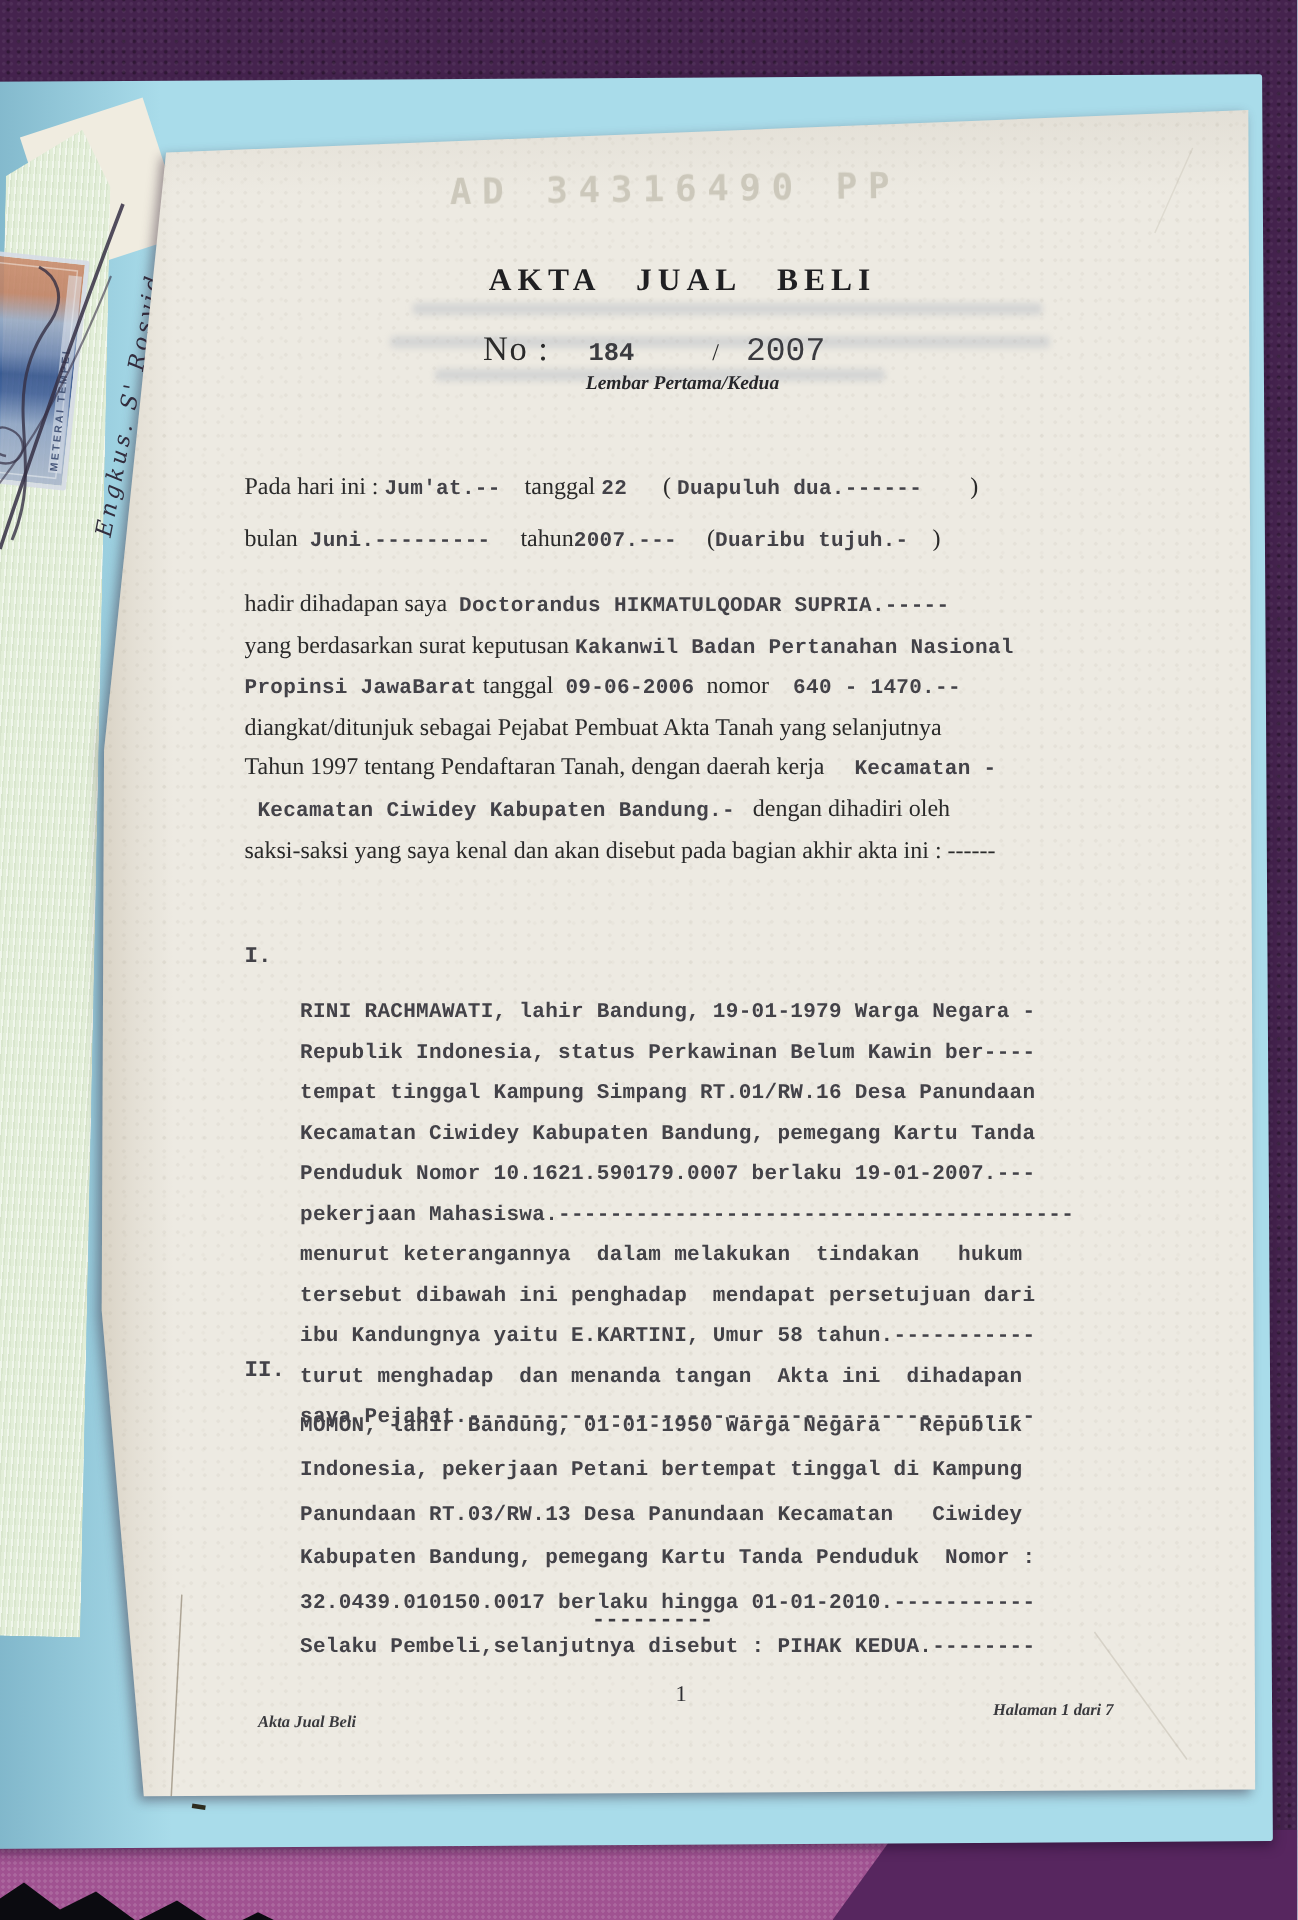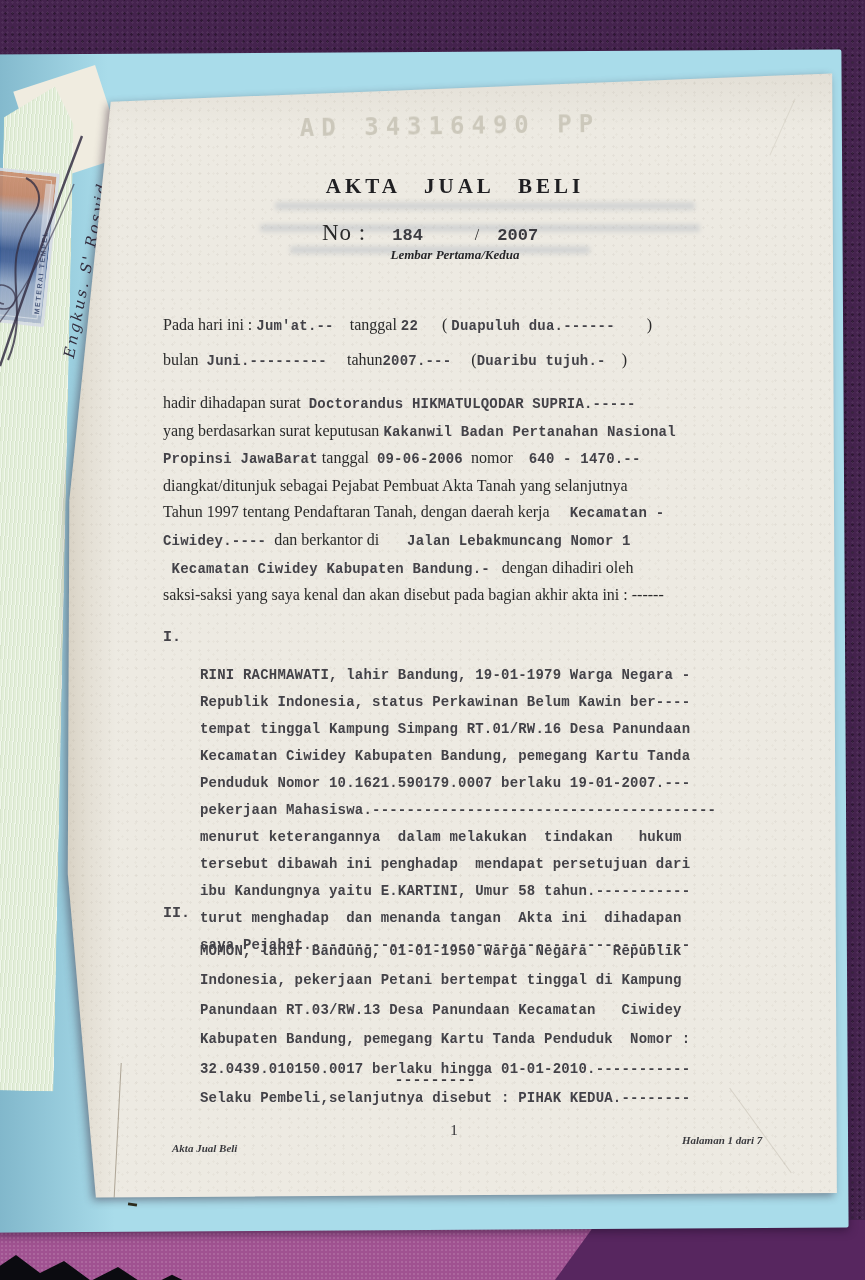--- a/index.html
+++ b/index.html
@@ -59,40 +59,40 @@
     font-family:"DejaVu Sans Mono",monospace;font-size:24px;font-weight:bold;letter-spacing:7px;
     color:#c7c3b5;opacity:.85;filter:blur(.5px);transform:rotate(-0.8deg);}
   .ghost{position:absolute;left:215px;width:430px;height:8px;background:rgba(150,162,178,.28);filter:blur(2.2px);border-radius:3px;}
   .g1{top:132px;width:420px;} .g2{top:154px;width:440px;left:200px;} .g3{top:176px;width:300px;left:230px;}
   .title{position:absolute;top:104px;left:95px;width:600px;text-align:center;
     font-size:21px;font-weight:bold;letter-spacing:4px;word-spacing:15px;color:#1f1f22;}
   .noline{position:absolute;top:150px;left:262px;white-space:pre;}
   .noline .lab{font-size:23px;color:#2a2a2a;letter-spacing:1px;}
   .noline .num{font-family:"Liberation Mono",monospace;font-weight:bold;font-size:17px;color:#3b3b40;margin:0 0 0 26px;}
   .noline .slash{font-size:16px;color:#2a2a2a;margin:0 18px 0 52px;}
-  .noline .num2{font-family:"Liberation Mono",monospace;font-weight:bold;font-size:17px;color:#3b3b40;text-align:right;}
+  .noline .num2{font-family:"Liberation Mono",monospace;font-weight:normal;font-size:22px;color:#3b3b40;text-align:right;}
   .lembar{position:absolute;top:177px;left:95px;width:600px;text-align:center;
     font-size:13px;font-weight:bold;font-style:italic;color:#26262a;}
   .textcol{position:absolute;left:103px;width:604px;}
   .tline{white-space:pre;}
   .f-serif{font-family:"Liberation Serif",serif;font-size:16px;color:#2a2a2a;}
   .f-mono{font-family:"Liberation Mono",monospace;font-weight:bold;font-size:14px;color:#434248;letter-spacing:.2px;}
   .date-block{top:238px;line-height:33px;}
   .opening{top:320px;line-height:26.6px;}
   .party{display:flex;align-items:flex-start;}
   .p1{top:555px;line-height:26px;}
   .p2{top:830px;line-height:27.4px;}
   .numeral{width:37px;flex:0 0 37px;font-family:"Liberation Mono",monospace;font-weight:bold;font-size:15px;color:#434248;}
   .plines{flex:1;margin-top:36px;}
   .sep{position:absolute;top:1002px;left:103px;width:604px;text-align:center;padding-right:60px;box-sizing:border-box;
     font-family:"Liberation Mono",monospace;font-weight:bold;font-size:15px;color:#3c3b41;}
   .pageno{position:absolute;top:1052px;left:103px;width:604px;text-align:center;padding-right:22px;box-sizing:border-box;
     font-size:15px;color:#2f2f33;}
   .footer-left{position:absolute;top:1072px;left:112px;font-size:11px;font-weight:bold;font-style:italic;color:#3a3a3e;}
-  .footer-right{position:absolute;top:1064px;left:602px;font-size:11px;font-weight:bold;font-style:italic;color:#3a3a3e;margin-left:20px;}
+  .footer-right{position:absolute;top:1064px;left:602px;font-size:11px;font-weight:bold;font-style:italic;color:#3a3a3e;}
   .crease{position:absolute;width:1px;background:rgba(95,80,55,.45);}
   .c1{left:57px;top:993px;height:142px;transform:rotate(3deg);}
   .c2{left:700px;top:1008px;height:105px;transform:rotate(-36deg);opacity:.35;}
   .c3{left:722px;top:26px;height:62px;transform:rotate(24deg);opacity:.22;}
 </style>
 </head>
 <body>
 
 <div class="scene">
   <div class="carpet-pink"></div>
@@ -126,26 +126,25 @@
 
     <div class="noline"><span class="lab">No :</span><span class="num">184</span><span class="slash">/</span><span class="num2">2007</span></div>
 
     <div class="lembar">Lembar Pertama/Kedua</div>
 
     <div class="textcol date-block">
           <div class="tline"><span class="f-serif">Pada hari ini : </span><span class="f-mono">Jum'at.--</span><span class="f-serif">    tanggal </span><span class="f-mono">22</span><span class="f-serif">      ( </span><span class="f-mono">Duapuluh dua.------</span><span class="f-serif">        )</span></div>
           <div class="tline"><span class="f-serif">bulan  </span><span class="f-mono">Juni.---------</span><span class="f-serif">     tahun</span><span class="f-mono">2007.---</span><span class="f-serif">     (</span><span class="f-mono">Duaribu tujuh.-</span><span class="f-serif">    )</span></div>
         </div>
     <div class="textcol opening">
-          <div class="tline"><span class="f-serif">hadir dihadapan surat  </span><span class="f-mono">Doctorandus HIKMATULQODAR SUPRIA.-----</span></div>
+          <div class="tline"><span class="f-serif">hadir dihadapan saya  </span><span class="f-mono">Doctorandus HIKMATULQODAR SUPRIA.-----</span></div>
           <div class="tline"><span class="f-serif">yang berdasarkan surat keputusan </span><span class="f-mono">Kakanwil Badan Pertanahan Nasional</span></div>
           <div class="tline"><span class="f-mono">Propinsi JawaBarat</span><span class="f-serif"> tanggal  </span><span class="f-mono">09-06-2006</span><span class="f-serif">  nomor    </span><span class="f-mono">640 - 1470.--</span></div>
           <div class="tline"><span class="f-serif">diangkat/ditunjuk sebagai Pejabat Pembuat Akta Tanah yang selanjutnya</span></div>
           <div class="tline"><span class="f-serif">Tahun 1997 tentang Pendaftaran Tanah, dengan daerah kerja     </span><span class="f-mono">Kecamatan -</span></div>
-          <div class="tline"><span class="f-mono">Ciwidey.----</span><span class="f-serif">  dan berkantor di       </span><span class="f-mono">Jalan Lebakmuncang Nomor 1</span></div>
           <div class="tline"><span class="f-mono"> Kecamatan Ciwidey Kabupaten Bandung.-</span><span class="f-serif">   dengan dihadiri oleh</span></div>
           <div class="tline"><span class="f-serif">saksi-saksi yang saya kenal dan akan disebut pada bagian akhir akta ini : ------</span></div>
         </div>
 
     <div class="textcol party p1">
       <span class="numeral">I.</span>
       <div class="plines">
             <div class="tline"><span class="f-mono">RINI RACHMAWATI, lahir Bandung, 19-01-1979 Warga Negara -</span></div>
             <div class="tline"><span class="f-mono">Republik Indonesia, status Perkawinan Belum Kawin ber----</span></div>
             <div class="tline"><span class="f-mono">tempat tinggal Kampung Simpang RT.01/RW.16 Desa Panundaan</span></div>

